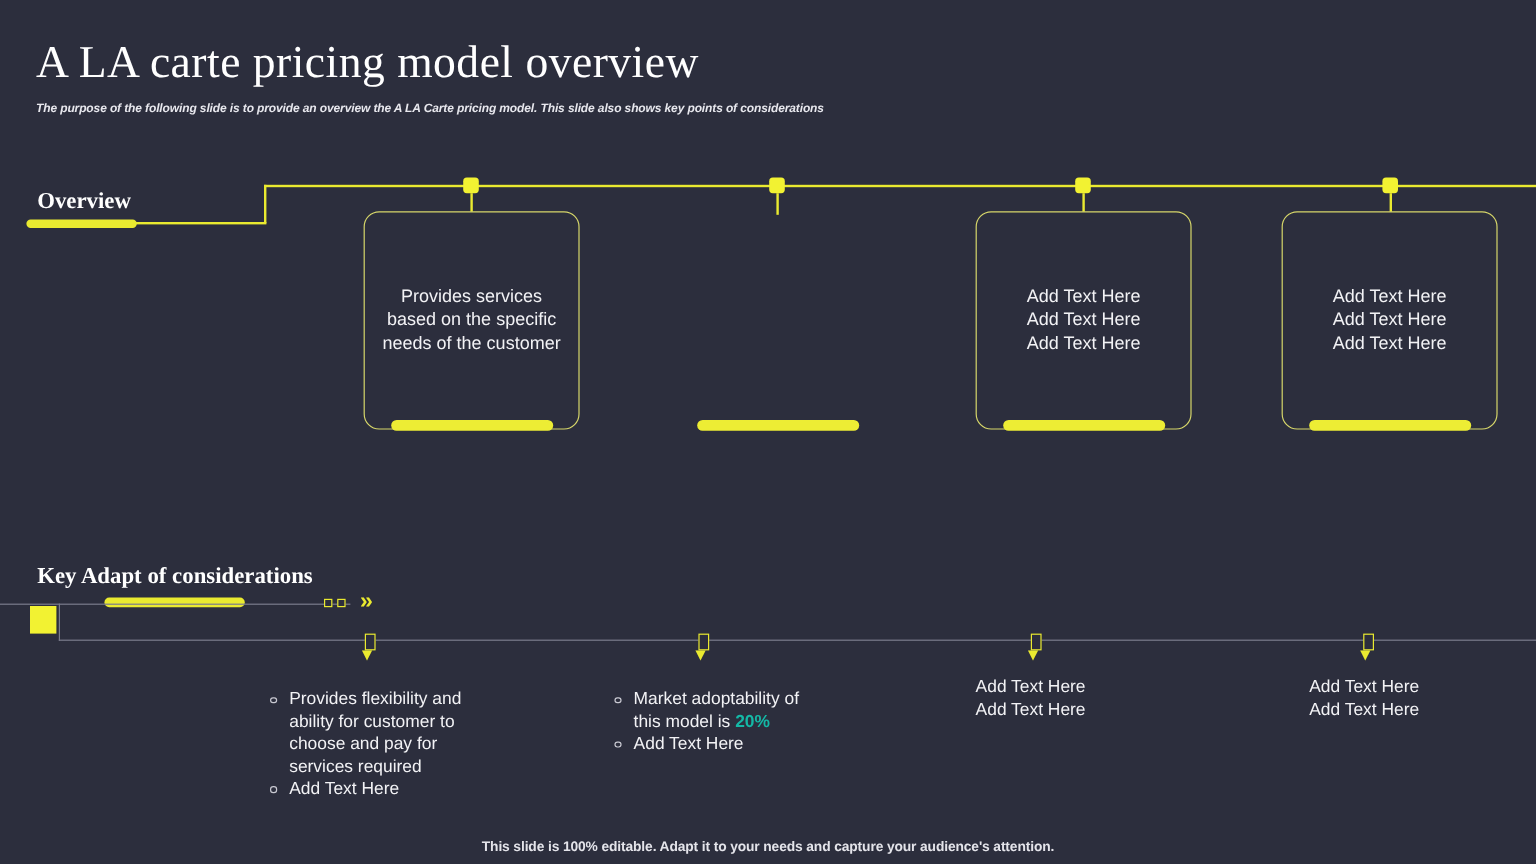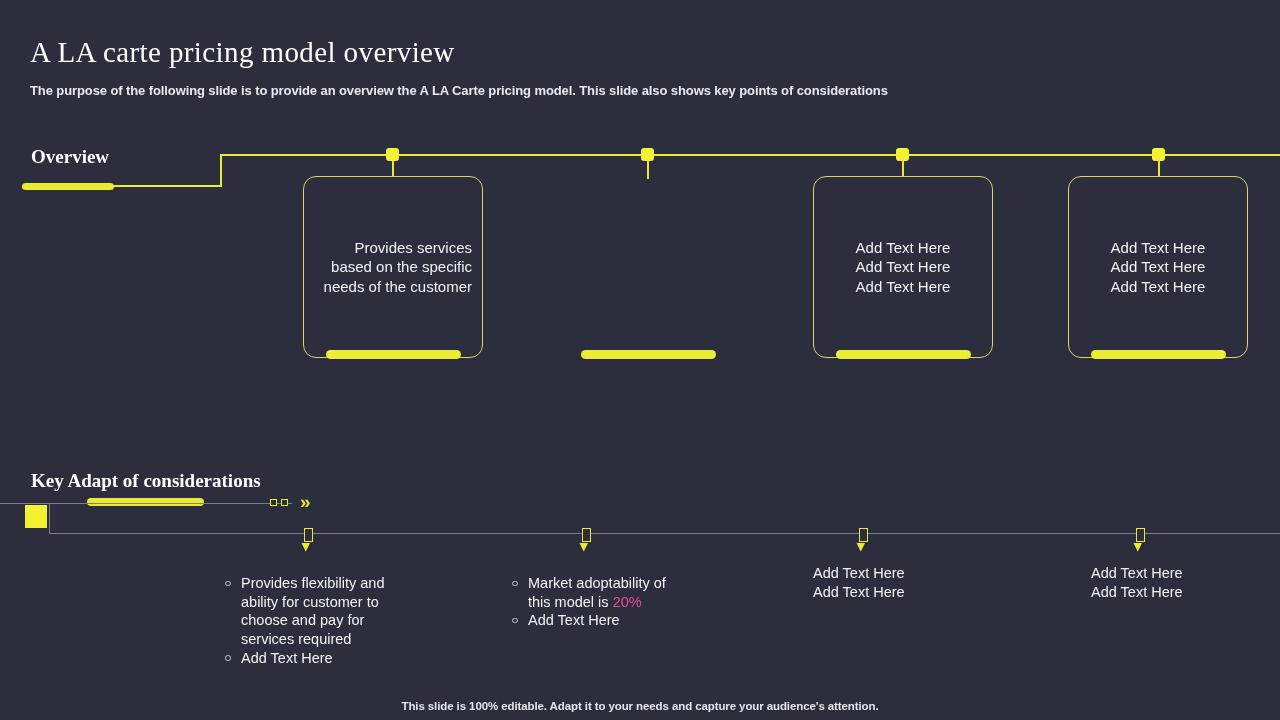--- a/index.html
+++ b/index.html
@@ -10,39 +10,39 @@
     font-family:"Liberation Sans", sans-serif;
     color:#ffffff;
     position:relative;
   }
   .slide{position:absolute;inset:0;}
 
   
   .page-title{
     position:absolute;left:30px;top:33px;
     font-family:"Liberation Serif", serif;
-    font-size:29px;line-height:38px;
+    font-size:38px;line-height:38px;
     font-weight:400;color:#ffffff;
     letter-spacing:.4px;white-space:nowrap;
   }
   .page-subtitle{
     position:absolute;left:30px;top:83px;
-    font-size:13px;line-height:15px;
+    font-size:10px;line-height:15px;
     color:#e8e8ee;font-weight:600;
-    letter-spacing:-.1px;white-space:nowrap;
+    letter-spacing:-.1px;white-space:nowrap;font-style:italic;
   }
 
   
   .sec-label{
     position:absolute;
     font-family:"Liberation Serif", serif;
     font-weight:700;font-size:19px;color:#ffffff;
     white-space:nowrap;
   }
-  #overview-label{left:31px;top:146px;text-align:right;}
+  #overview-label{left:31px;top:157px;text-align:right;}
   #keypoints-label{left:31px;top:470px;}
 
   .yellow-pill{
     position:absolute;background:#eaea30;border-radius:4px;
   }
   #overview-underline{left:22px;top:183px;width:92px;height:7px;}
   #keypoints-underline{left:87px;top:498px;width:117px;height:8px;}
 
   
   .rail-y{position:absolute;background:#eaea30;}
@@ -114,21 +114,21 @@
     margin:0 0 0 0;
   }
   .kp-list li .bullet{
     position:absolute;left:5px;top:6.5px;
     width:5.5px;height:5.5px;border:1.2px solid #c9c9d2;
     border-radius:50%;box-sizing:border-box;
   }
   .kp-plain{
     font-size:14.5px;line-height:18.7px;color:#f2f2f5;
   }
-  .hl{color:#ec4899;font-weight:400;}
+  .hl{color:#14b8a6;font-weight:700;}
 
   
   .footer{
     position:absolute;left:0;top:700px;width:1280px;text-align:center;
     font-size:11.5px;color:#e4e4ea;font-weight:600;letter-spacing:-.1px;
   }
 </style>
 </head>
 <body>
 
@@ -150,21 +150,21 @@
   <div class="node-sq" style="left:641px;top:148px;"></div>
   <div class="drop-line" style="left:647px;top:161px;height:18px;"></div>
 
   <div class="node-sq" style="left:896px;top:148px;"></div>
   <div class="drop-line" style="left:902px;top:161px;height:18px;"></div>
 
   <div class="node-sq" style="left:1152px;top:148px;"></div>
   <div class="drop-line" style="left:1158px;top:161px;height:18px;"></div>
 
   <div class="card" style="left:303px;">
-    <div class="card-text" style="white-space: pre-line; text-align: right;">Provides services based on the specific needs of the customer</div>
+    <div class="card-text" style="white-space: pre-line;">Provides services based on the specific needs of the customer</div>
   </div>
   <div class="card-bar" style="left:326px;"></div>
 
   <div class="card-bar" style="left:581px;"></div>
 
   <div class="card" style="left:813px;">
     <div class="card-text" style="white-space: pre-line;">Add Text Here
 Add Text Here
 Add Text Here</div>
   </div>

